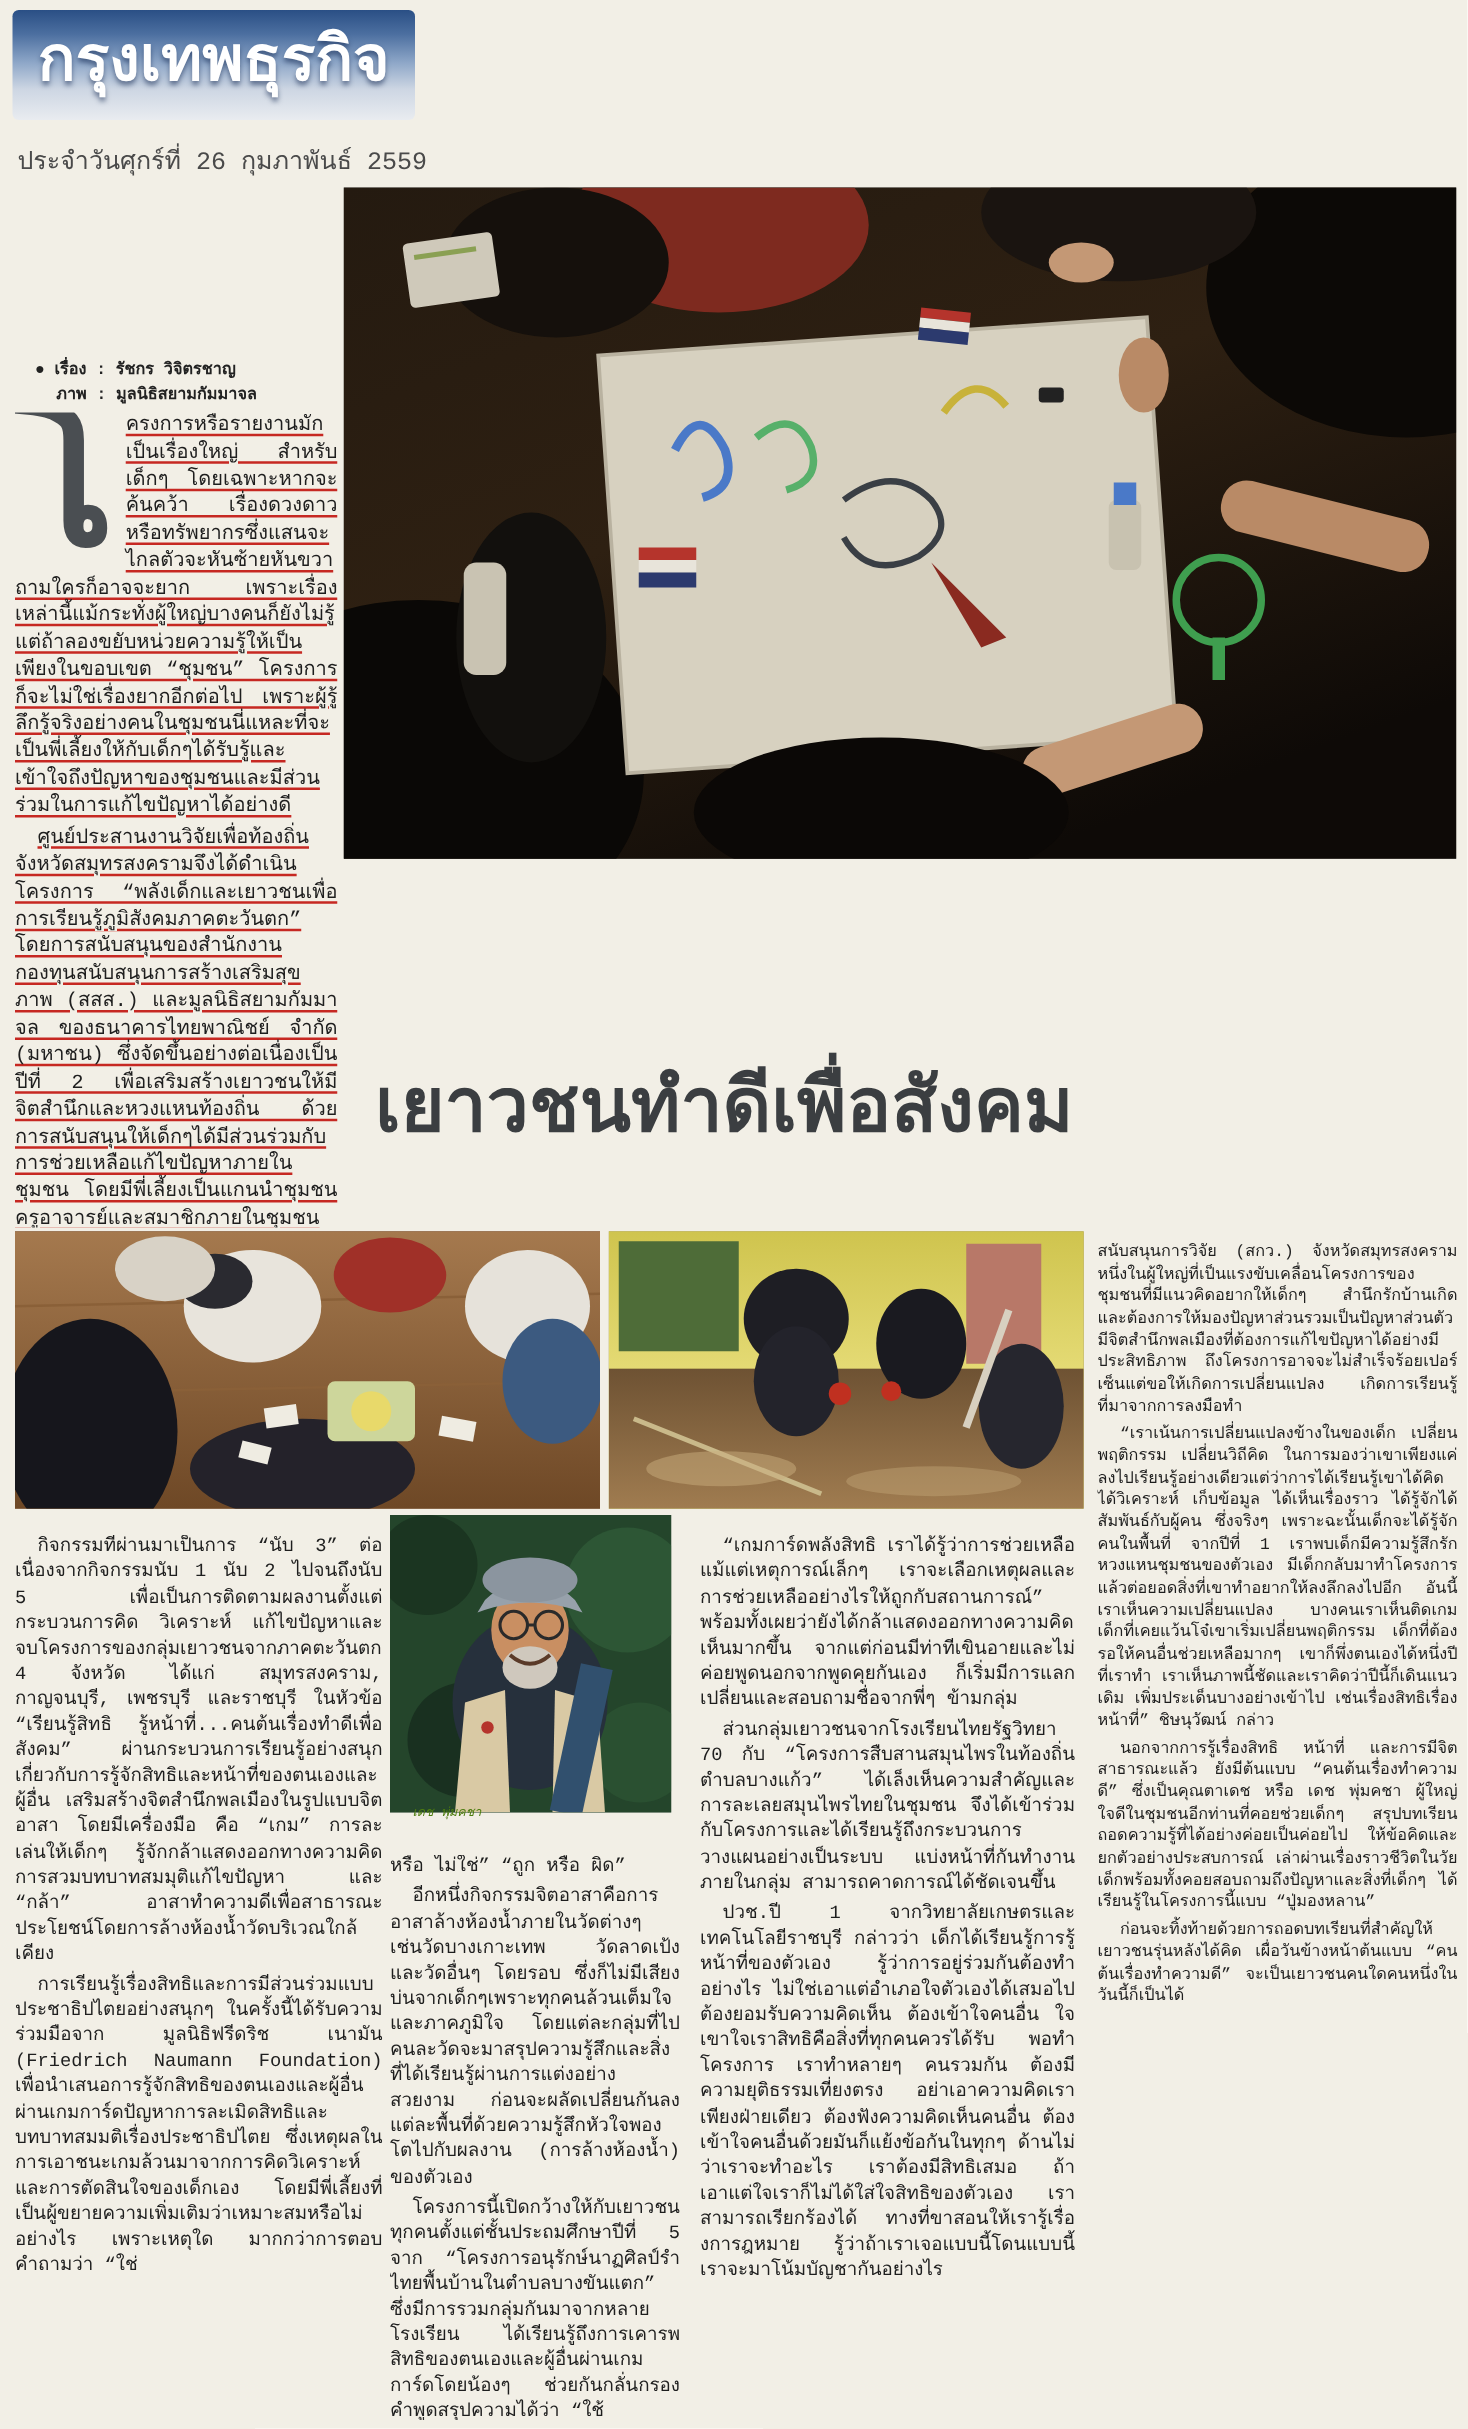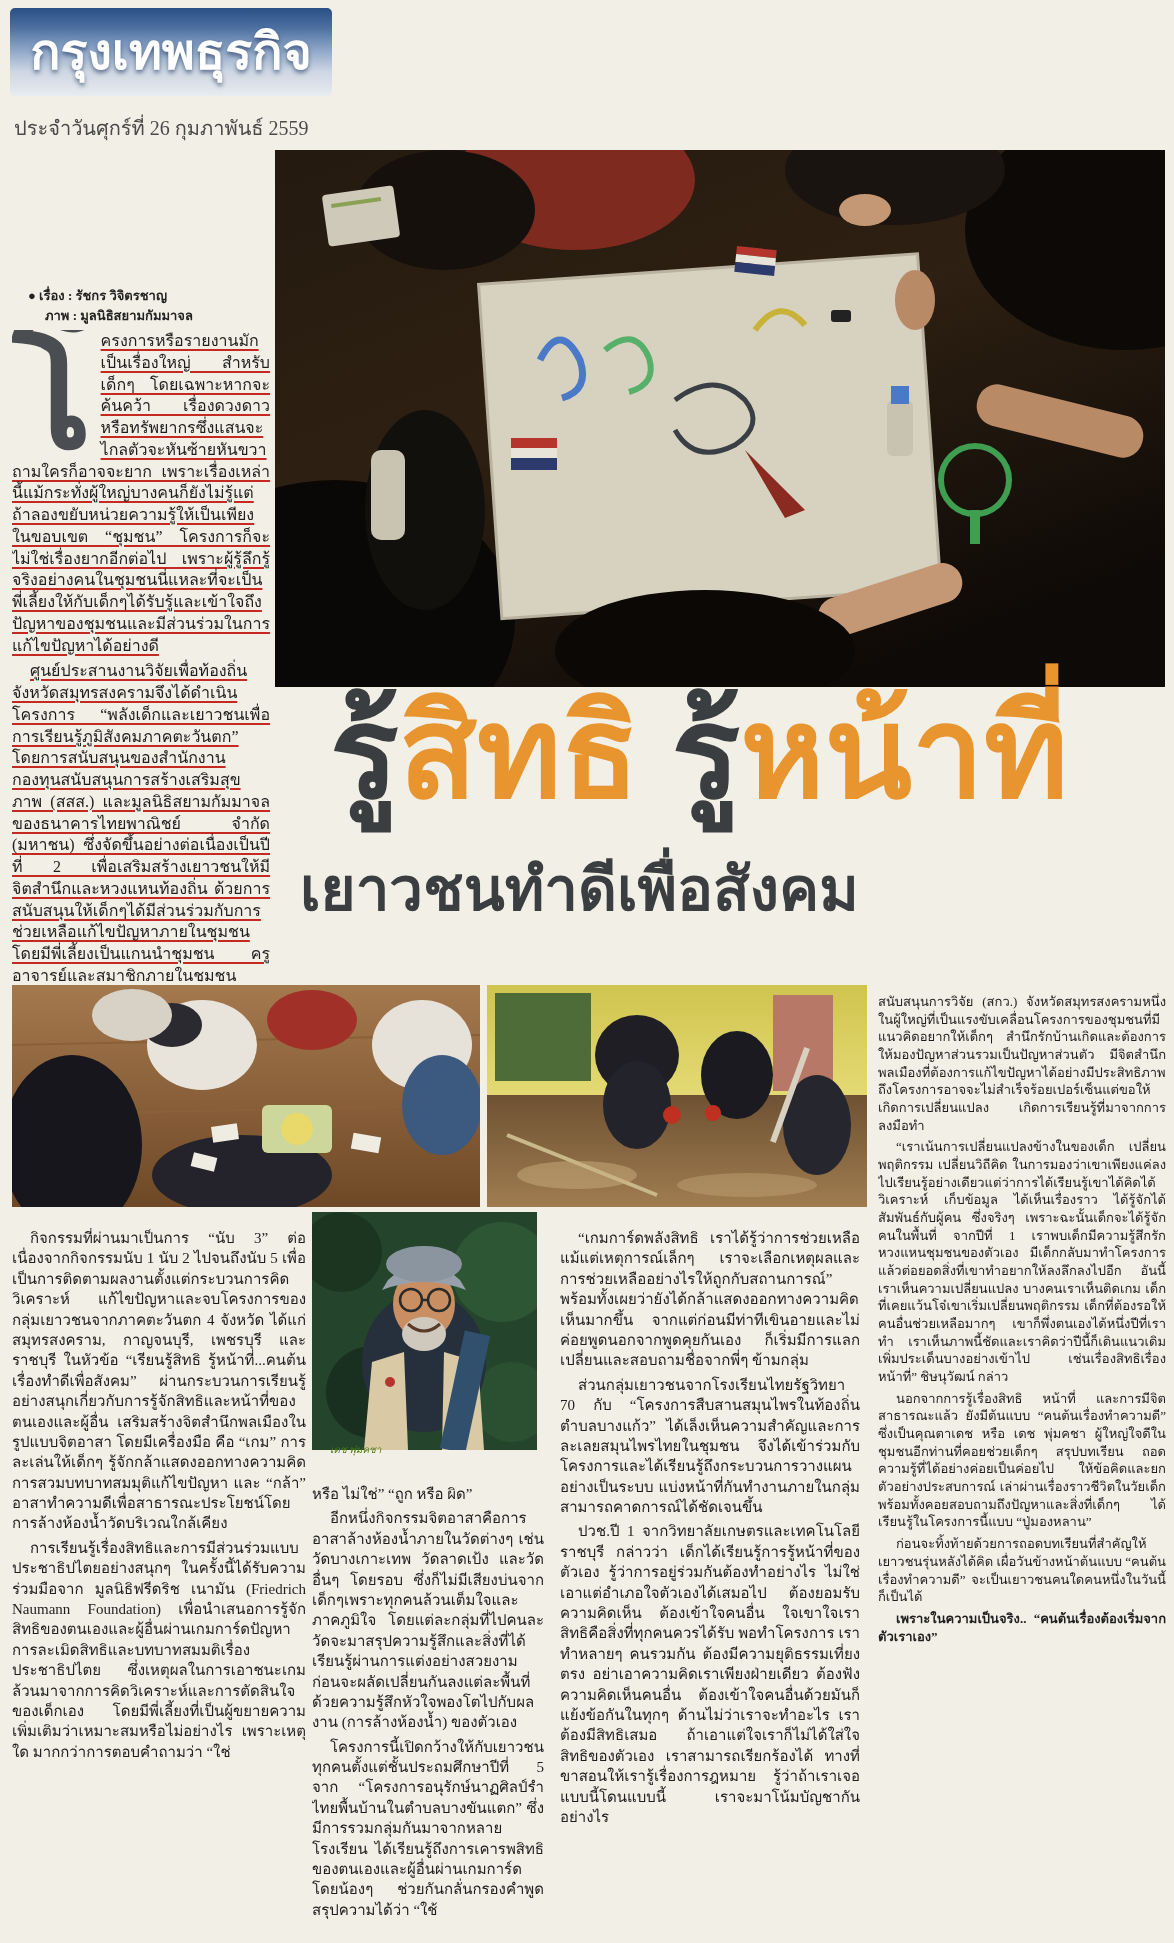--- a/index.html
+++ b/index.html
@@ -1,17 +1,17 @@
 <!DOCTYPE html>
 <html><head>
 <meta charset="utf-8">
 <style>
   html,body{margin:0;padding:0;background:#ffffff;}
   #page{position:relative;width:1174px;height:1943px;background:#f2efe6;overflow:hidden;
-        font-family:Liberation Serif, serif;color:#1e1e1e;}
+        font-family:Liberation Mono, monospace;color:#1e1e1e;}
   
   .logo{position:absolute;left:10px;top:8px;width:322px;height:88px;border-radius:5px;
         background:linear-gradient(180deg,#2a4f85 0%,#4c6fa0 22%,#8ea7c8 48%,#cdd6e3 72%,#e9ecf0 100%);
         display:flex;align-items:center;justify-content:center;}
   .logo span{color:#fff;font-weight:bold;font-size:50px;line-height:1;
         text-shadow:0 3px 4px rgba(20,40,80,.55);}
   .dateline{position:absolute;left:14px;top:112px;font-size:20px;color:#4a4a4a;}
   
   .young{position:absolute;left:14px;top:156px;width:250px;}
   .young .big{font-size:58px;font-weight:bold;color:#44484b;line-height:1;letter-spacing:1px;}
@@ -115,21 +115,20 @@
       <rect x="700" y="250" width="170" height="42" rx="20" fill="#b98a66" transform="rotate(14 785 271)"></rect>
       <rect x="540" y="430" width="150" height="40" rx="20" fill="#c49875" transform="rotate(-18 615 450)"></rect>
       <rect x="556" y="160" width="20" height="12" rx="3" fill="#222"></rect>
       <path d="M470 300 l60 60 l-20 8 z" fill="#8a2a20"></path>
       <ellipse cx="430" cy="500" rx="150" ry="60" fill="#0b0806"></ellipse>
       <ellipse cx="150" cy="360" rx="60" ry="100" fill="#12100d"></ellipse>
       <rect x="96" y="300" width="34" height="90" rx="10" fill="#c9c3b2"></rect>
     </svg>
   </div>
 
-  <div class="hl1"><span class="dark">รู้</span><span class="org">สิทธิ</span><span class="dark"> รู้</span><span class="org">หน้าที่</span></div>
   <div class="hl2">เยาวชนทำดีเพื่อสังคม</div>
 
   <div class="photo-a">
     <svg width="468" height="222">
       <defs>
           <linearGradient id="gw" x1="0" y1="0" x2="0" y2="1">
         <stop offset="0" stop-color="#a5794e"></stop>
             <stop offset="1" stop-color="#6e4826"></stop>
           </linearGradient>
         </defs>
@@ -220,16 +219,15 @@
     <p class="bt ind">“เกมการ์ดพลังสิทธิ เราได้รู้ว่าการช่วยเหลือแม้แต่เหตุการณ์เล็กๆ เราจะเลือกเหตุผลและการช่วยเหลืออย่างไรให้ถูกกับสถานการณ์” พร้อมทั้งเผยว่ายังได้กล้าแสดงออกทางความคิดเห็นมากขึ้น จากแต่ก่อนมีท่าทีเขินอายและไม่ค่อยพูดนอกจากพูดคุยกันเอง ก็เริ่มมีการแลกเปลี่ยนและสอบถามชื่อจากพี่ๆ ข้ามกลุ่ม</p>
     <p class="bt ind">ส่วนกลุ่มเยาวชนจากโรงเรียนไทยรัฐวิทยา 70 กับ “โครงการสืบสานสมุนไพรในท้องถิ่นตำบลบางแก้ว” ได้เล็งเห็นความสำคัญและการละเลยสมุนไพรไทยในชุมชน จึงได้เข้าร่วมกับโครงการและได้เรียนรู้ถึงกระบวนการวางแผนอย่างเป็นระบบ แบ่งหน้าที่กันทำงานภายในกลุ่ม สามารถคาดการณ์ได้ชัดเจนขึ้น</p>
     <p class="bt ind">ปวช.ปี 1 จากวิทยาลัยเกษตรและเทคโนโลยีราชบุรี กล่าวว่า เด็กได้เรียนรู้การรู้หน้าที่ของตัวเอง รู้ว่าการอยู่ร่วมกันต้องทำอย่างไร ไม่ใช่เอาแต่อำเภอใจตัวเองได้เสมอไป ต้องยอมรับความคิดเห็น ต้องเข้าใจคนอื่น ใจเขาใจเราสิทธิคือสิ่งที่ทุกคนควรได้รับ พอทำโครงการ เราทำหลายๆ คนรวมกัน ต้องมีความยุติธรรมเที่ยงตรง อย่าเอาความคิดเราเพียงฝ่ายเดียว ต้องฟังความคิดเห็นคนอื่น ต้องเข้าใจคนอื่นด้วยมันก็แย้งข้อกันในทุกๆ ด้านไม่ว่าเราจะทำอะไร เราต้องมีสิทธิเสมอ ถ้าเอาแต่ใจเราก็ไม่ได้ใส่ใจสิทธิของตัวเอง เราสามารถเรียกร้องได้ ทางที่ขาสอนให้เรารู้เรื่องการฎหมาย รู้ว่าถ้าเราเจอแบบนี้โดนแบบนี้ เราจะมาโน้มบัญชากันอย่างไร</p>
   </div>
 
   <div class="col c4">
     <p class="bt">สนับสนุนการวิจัย (สกว.) จังหวัดสมุทรสงครามหนึ่งในผู้ใหญ่ที่เป็นแรงขับเคลื่อนโครงการของชุมชนที่มีแนวคิดอยากให้เด็กๆ สำนึกรักบ้านเกิดและต้องการให้มองปัญหาส่วนรวมเป็นปัญหาส่วนตัว มีจิตสำนึกพลเมืองที่ต้องการแก้ไขปัญหาได้อย่างมีประสิทธิภาพ ถึงโครงการอาจจะไม่สำเร็จร้อยเปอร์เซ็นแต่ขอให้เกิดการเปลี่ยนแปลง เกิดการเรียนรู้ที่มาจากการลงมือทำ</p>
     <p class="bt ind">“เราเน้นการเปลี่ยนแปลงข้างในของเด็ก เปลี่ยนพฤติกรรม เปลี่ยนวิถีคิด ในการมองว่าเขาเพียงแค่ลงไปเรียนรู้อย่างเดียวแต่ว่าการได้เรียนรู้เขาได้คิดได้วิเคราะห์ เก็บข้อมูล ได้เห็นเรื่องราว ได้รู้จักได้สัมพันธ์กับผู้คน ซึ่งจริงๆ เพราะฉะนั้นเด็กจะได้รู้จักคนในพื้นที่ จากปีที่ 1 เราพบเด็กมีความรู้สึกรักหวงแหนชุมชนของตัวเอง มีเด็กกลับมาทำโครงการแล้วต่อยอดสิ่งที่เขาทำอยากให้ลงลึกลงไปอีก อันนี้เราเห็นความเปลี่ยนแปลง บางคนเราเห็นติดเกม เด็กที่เคยแว้นโจ๋เขาเริ่มเปลี่ยนพฤติกรรม เด็กที่ต้องรอให้คนอื่นช่วยเหลือมากๆ เขาก็พึ่งตนเองได้หนึ่งปีที่เราทำ เราเห็นภาพนี้ชัดและเราคิดว่าปีนี้ก็เดินแนวเดิม เพิ่มประเด็นบางอย่างเข้าไป เช่นเรื่องสิทธิเรื่องหน้าที่” ชิษนุวัฒน์ กล่าว</p>
     <p class="bt ind">นอกจากการรู้เรื่องสิทธิ หน้าที่ และการมีจิตสาธารณะแล้ว ยังมีต้นแบบ “คนต้นเรื่องทำความดี” ซึ่งเป็นคุณตาเดช หรือ เดช พุ่มคชา ผู้ใหญ่ใจดีในชุมชนอีกท่านที่คอยช่วยเด็กๆ สรุปบทเรียน ถอดความรู้ที่ได้อย่างค่อยเป็นค่อยไป ให้ข้อคิดและยกตัวอย่างประสบการณ์ เล่าผ่านเรื่องราวชีวิตในวัยเด็กพร้อมทั้งคอยสอบถามถึงปัญหาและสิ่งที่เด็กๆ ได้เรียนรู้ในโครงการนี้แบบ “ปู่มองหลาน”</p>
     <p class="bt ind">ก่อนจะทิ้งท้ายด้วยการถอดบทเรียนที่สำคัญให้เยาวชนรุ่นหลังได้คิด เผื่อวันข้างหน้าต้นแบบ “คนต้นเรื่องทำความดี” จะเป็นเยาวชนคนใดคนหนึ่งในวันนี้ก็เป็นได้</p>
-    <p class="bt ind bold">เพราะในความเป็นจริง.. “คนต้นเรื่องต้องเริ่มจากตัวเราเอง”</p>
   </div>
 
 </div>
 
 </body></html>

